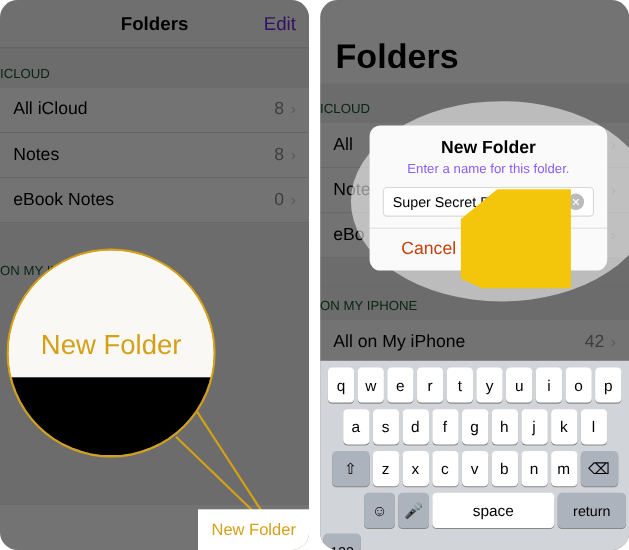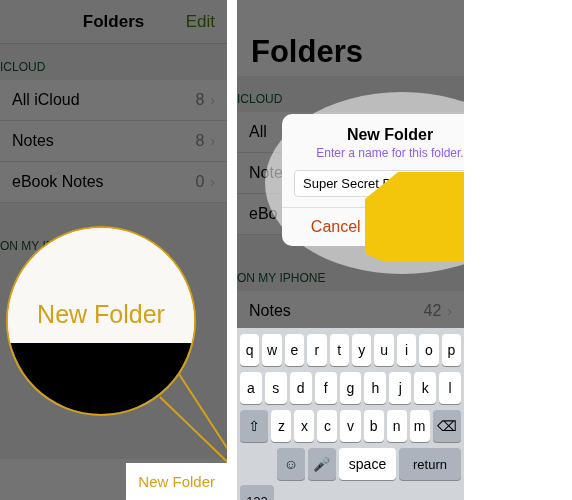--- a/index.html
+++ b/index.html
@@ -1,23 +1,23 @@
 <!DOCTYPE html>
 <html><head>
 <meta charset="utf-8">
 <style>
   * { margin: 0; padding: 0; box-sizing: border-box; font-family: -apple-system, Helvetica, Arial, sans-serif; }
   body { width: 572px; height: 500px; background: #fff; overflow: hidden; }
   .wrap { display: flex; gap: 10px; height: 100%; }
-  .phone { position: relative; width: 227px; height: 500px; overflow: hidden; }
+  .phone { position: relative; width: 281px; height: 500px; overflow: hidden; border-radius: 16px; }
 
   
   .header { height: 44px; display: flex; align-items: center; justify-content: center; position: relative; background: #f7f7f7; border-bottom: 1px solid #d0d0d0; }
   .header .title { font-weight: 600; font-size: 17px; color: #000; }
-  .header .edit { position: absolute; right: 12px; font-size: 17px; color: #4d7c0f; }
+  .header .edit { position: absolute; right: 12px; font-size: 17px; color: #6d28d9; }
   .section { padding: 16px 0 6px; font-size: 12px; color: #14532d; text-transform: uppercase; background: #efeff0; }
   .row { display: flex; align-items: flex-end; justify-content: space-between; padding: 11px 12px; background: #fff; border-bottom: 1px solid #e0e0e0; font-size: 16px; color: #000; }
   .row .count { color: #8a8a8a; font-size: 16px; }
   .chev { color: #c7c7cc; margin-left: 6px; font-size: 14px; }
   .gap { height: 20px; background: #efeff0; }
   .darken { position: absolute; inset: 0; background: rgba(0,0,0,0.55); pointer-events: none; }
 
   
   .left .zoom { position: absolute; left: 6px; top: 226px; width: 190px; height: 190px; border-radius: 50%; border: 2px solid #d4a017; background: #fff; overflow: hidden; z-index: 10; }
   .zoom .zoom-top { height: 62%; background: #f9f8f5; display: flex; align-items: flex-end; justify-content: center; padding-bottom: 14px; }
@@ -113,20 +113,24 @@
         <span>Note</span>
         <span><span class="count">8</span><span class="chev">›</span></span>
       </div>
       <div class="row">
         <span>eBo</span>
         <span><span class="count">0</span><span class="chev">›</span></span>
       </div>
       <div class="gap"></div>
       <div class="section">ON MY IPHONE</div>
       <div class="row">
+        <span>All on My iPhone</span>
+        <span><span class="count">42</span><span class="chev">›</span></span>
+      </div>
+      <div class="row">
         <span>Notes</span>
         <span><span class="count">42</span><span class="chev">›</span></span>
       </div>
     </div>
 
     <div class="darken"></div>
     <div class="spot"></div>
 
     <div class="dialog">
       <div class="dtitle">New Folder</div>

